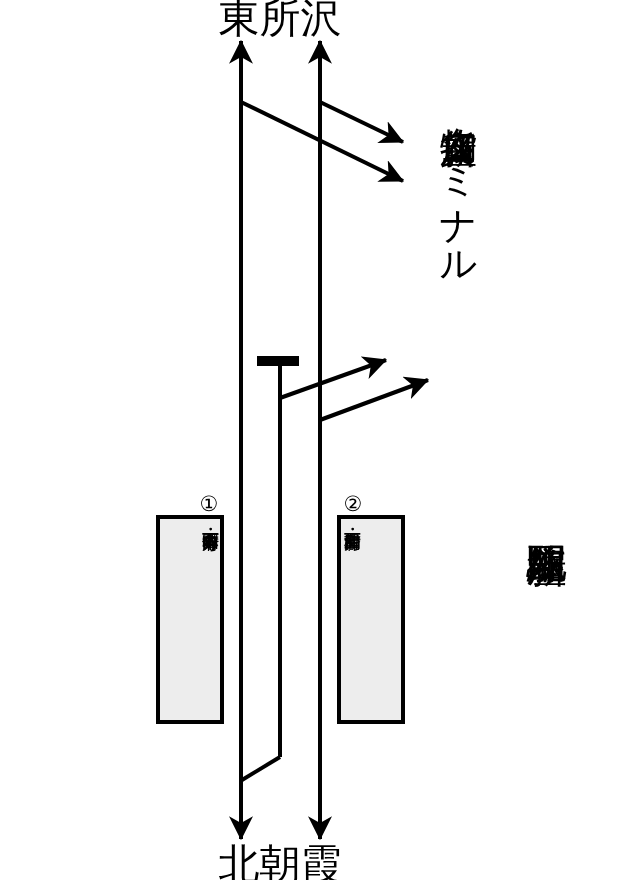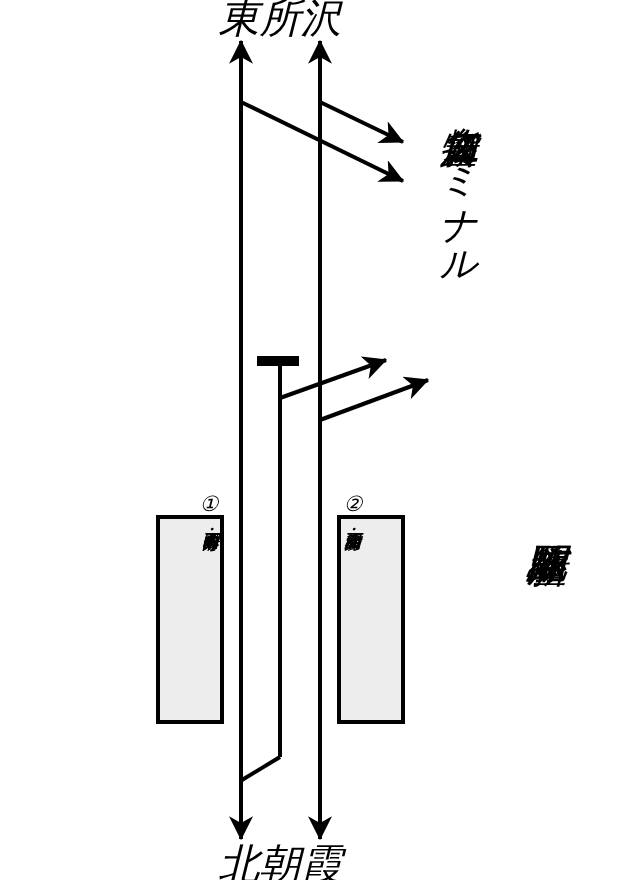--- a/index.html
+++ b/index.html
@@ -8,21 +8,20 @@
     background: #ffffff;
   }
   #canvas {
     position: relative;
     width: 640px;
     height: 880px;
     background: #ffffff;
     overflow: hidden;
     font-family: "Liberation Sans", sans-serif;
     color: #000000;
-    font-style: italic;
   }
   #track-svg {
     position: absolute;
     left: 0;
     top: 0;
   }
   .label {
     position: absolute;
     color: #000000;
     white-space: nowrap;

